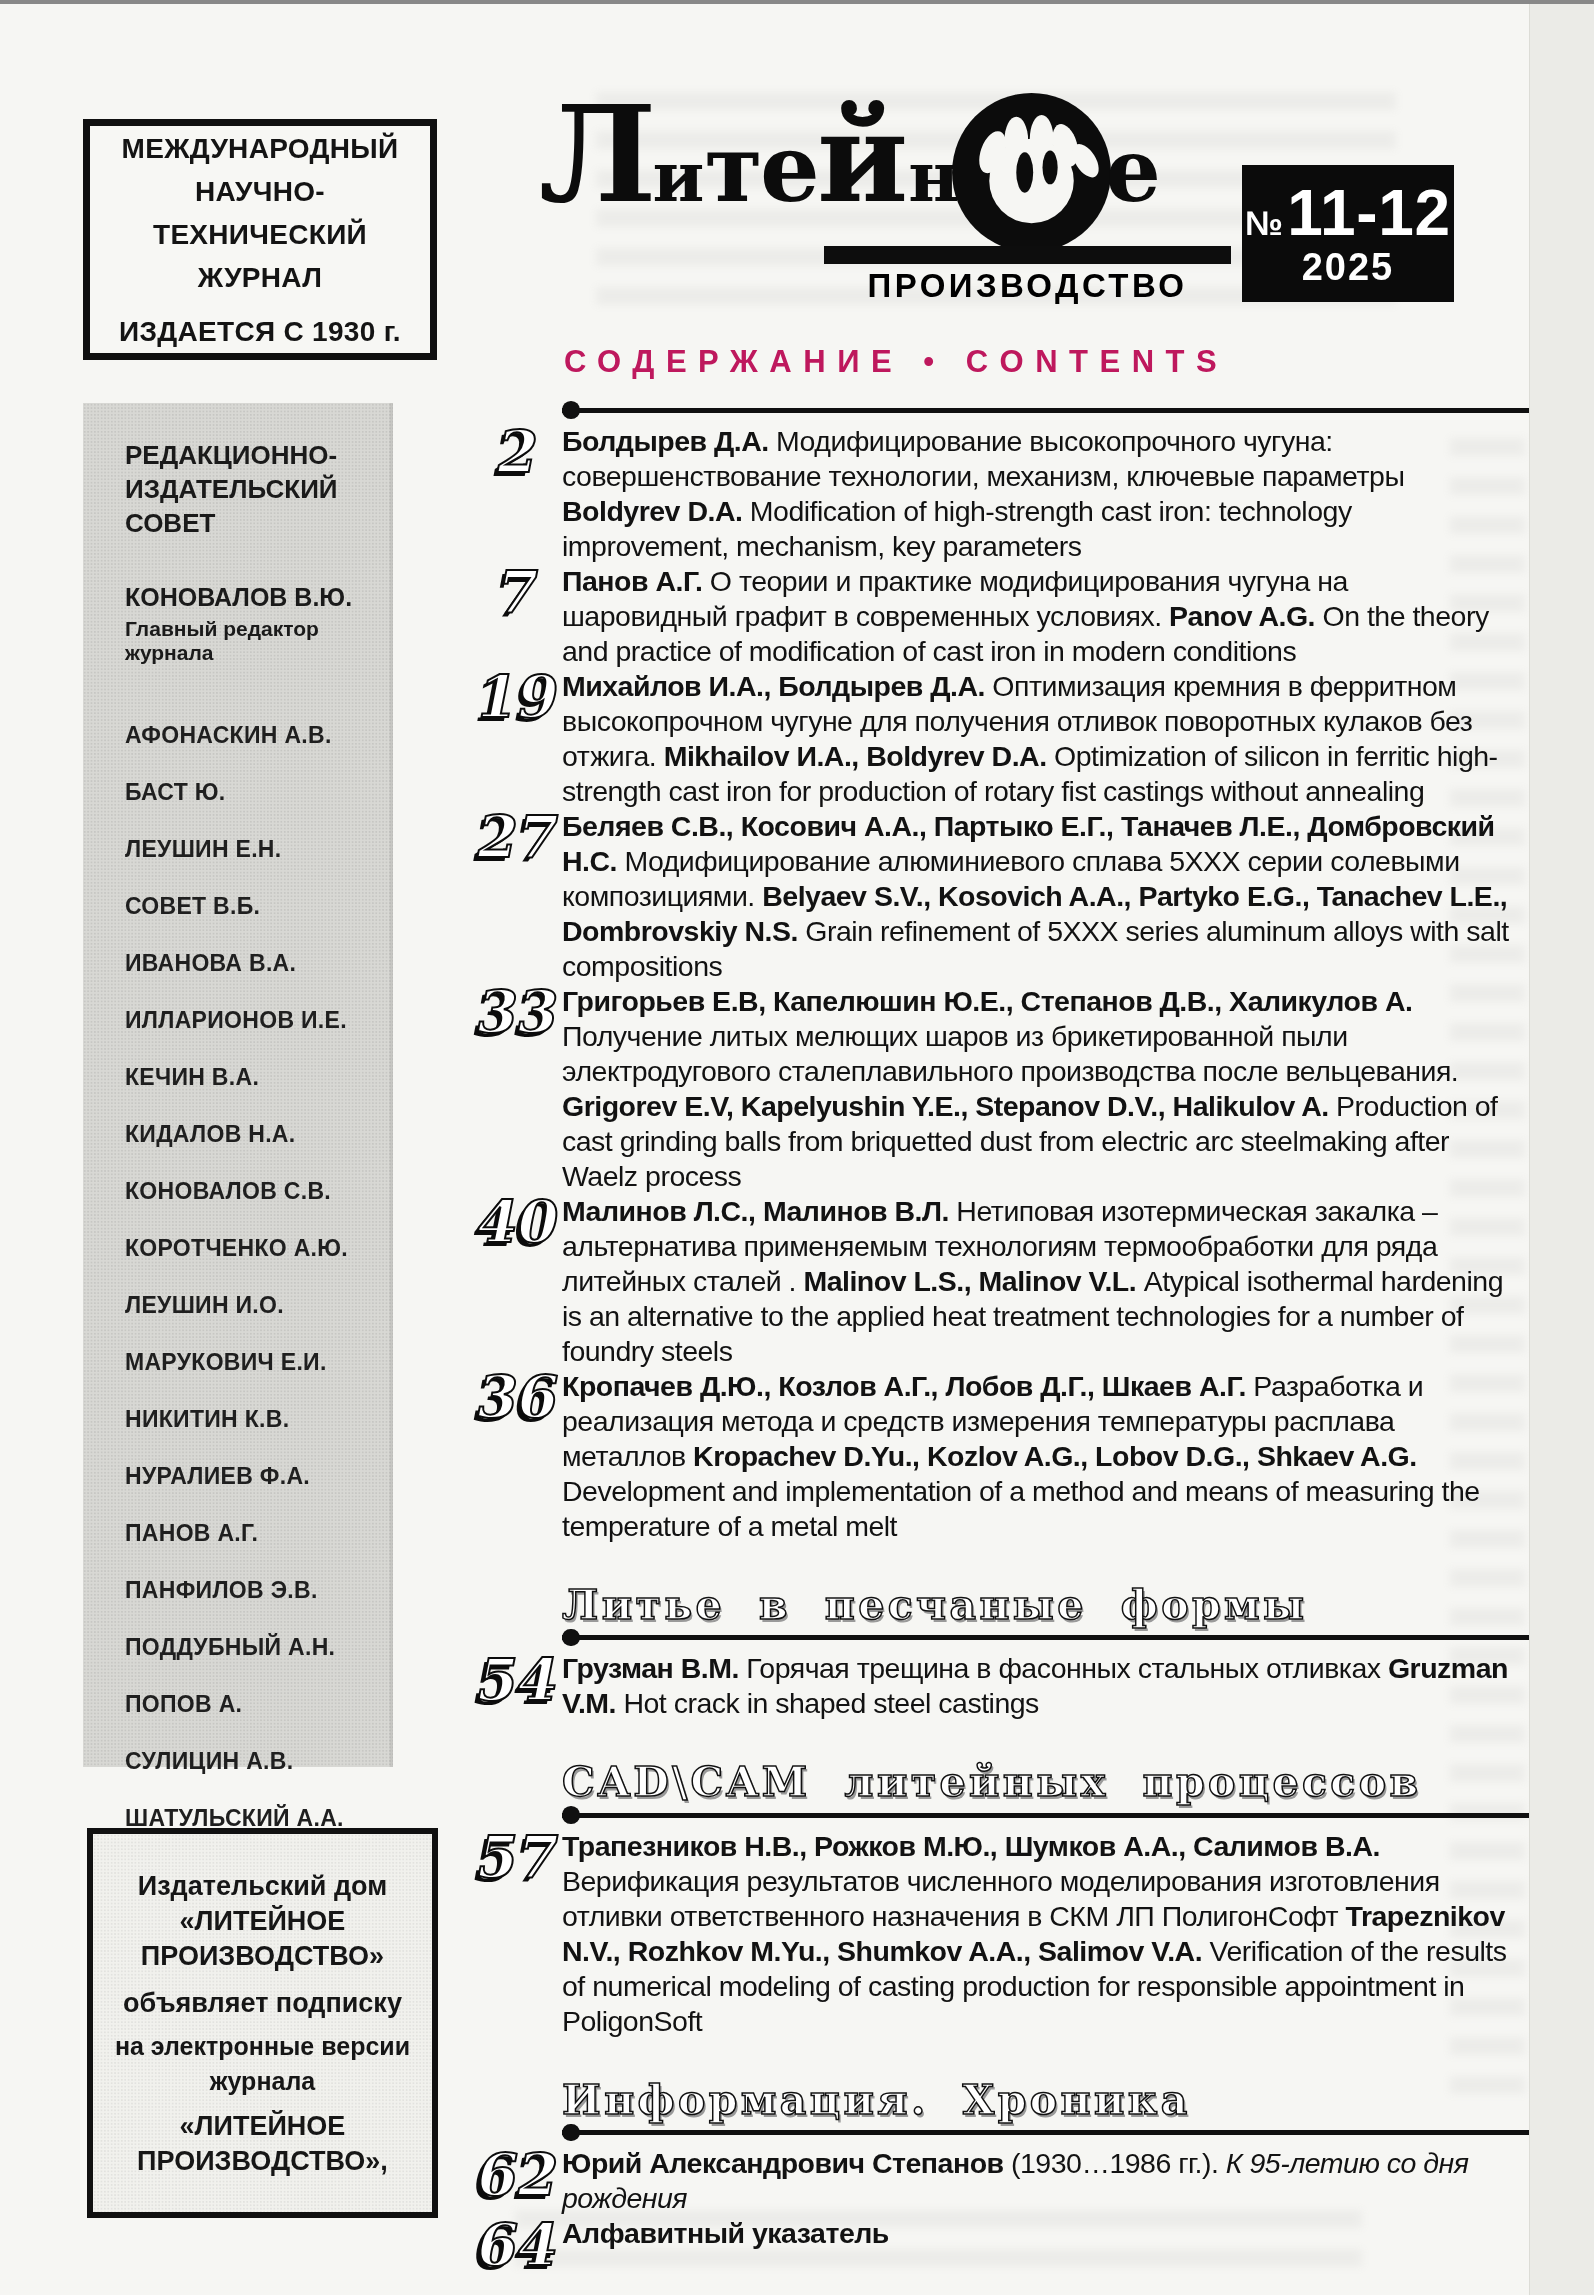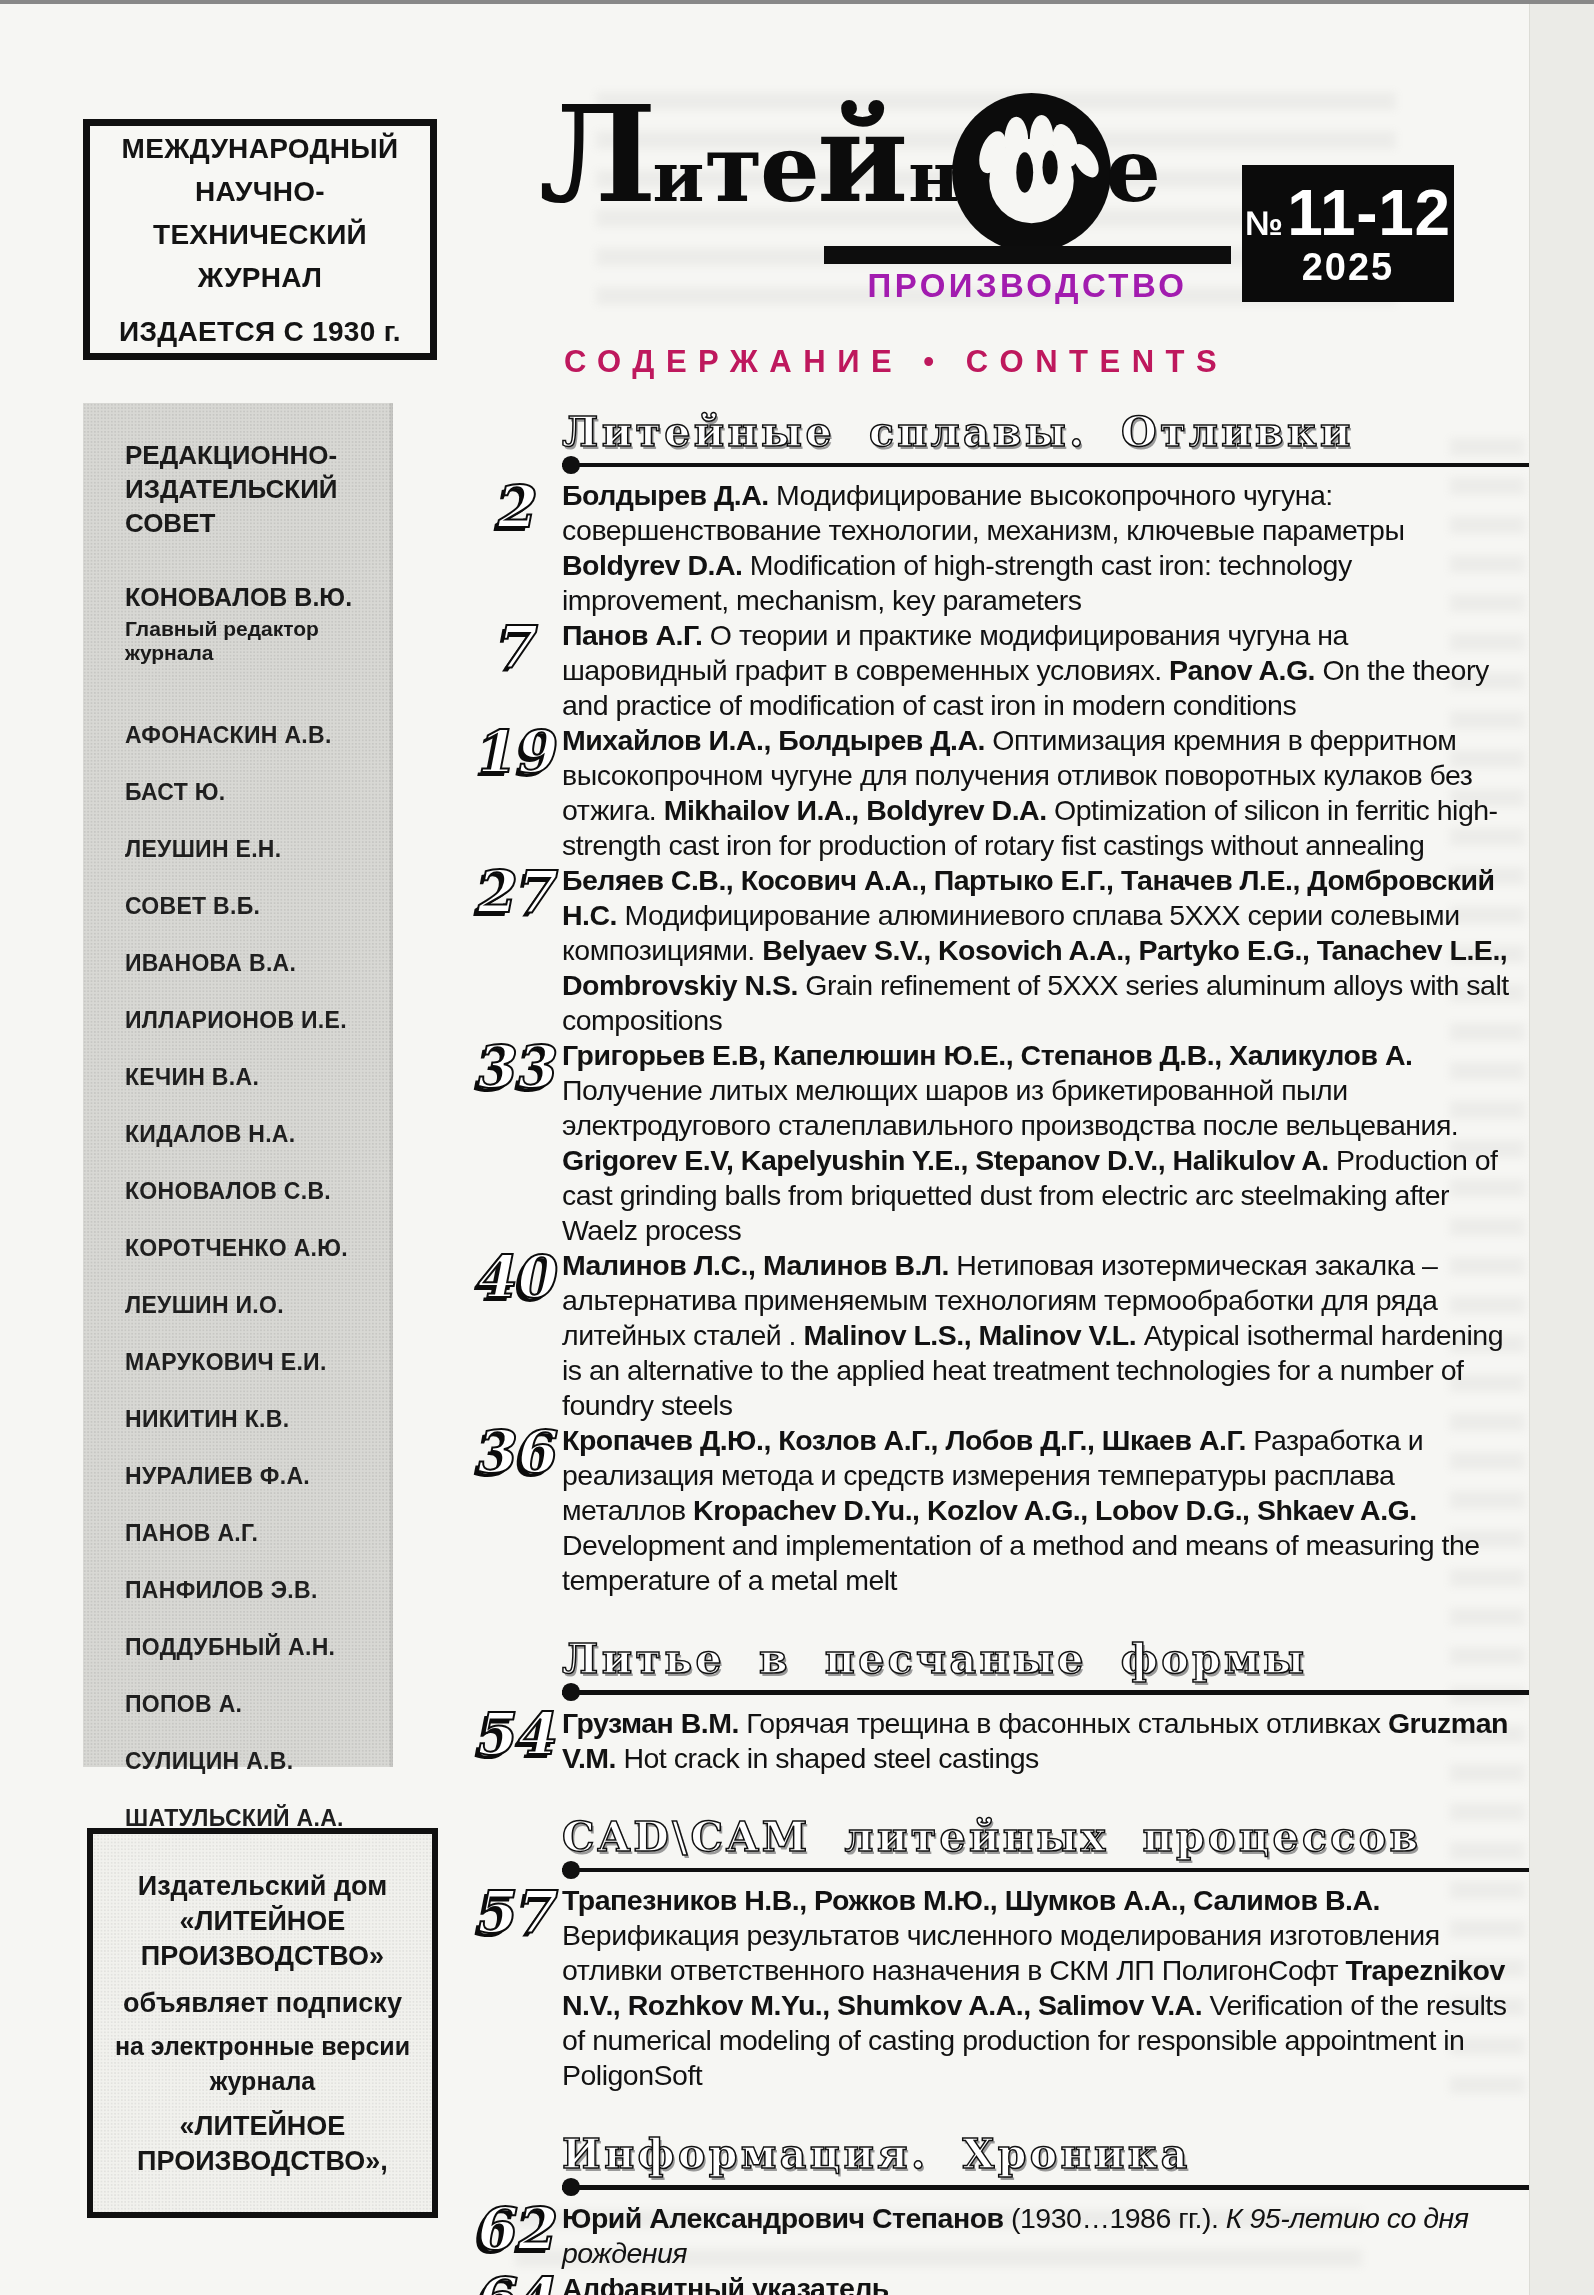--- a/index.html
+++ b/index.html
@@ -34,21 +34,21 @@
   .logo-word { position:absolute; left:0; bottom:73px; display:flex; align-items:baseline;
                font-family:"DejaVu Serif", serif; font-weight:700; color:#0c0c0c; white-space:nowrap; }
   .logo-word .l-big   { font-size:133px; line-height:1; letter-spacing:-4.1px; }
   .logo-word .l-small { font-size:70px; line-height:1; }
   .logo-word .l-mid   { font-size:94px; line-height:1; letter-spacing:-2.7px; }
   .logo-word .l-tall  { font-size:123px; line-height:1; }
   .logo-o { width:169px; height:169px; align-self:flex-end; margin:0 -11px -13.6px -12.2px; }
   .logo-word .l-end   { font-size:87px; line-height:1; }
   .logo-bar { position:absolute; left:285px; top:182px; width:407px; height:18.3px; background:#0d0d0d; }
   .logo-subtitle { position:absolute; left:285px; top:203px; width:407px; text-align:center;
-                   font-weight:700; font-size:33px; letter-spacing:3.4px; color:#a21caf; }
+                   font-weight:700; font-size:33px; letter-spacing:3.4px; color:#000000; }
 
   
   .issue-box { position:absolute; left:1242px; top:161px; width:212px; height:137px;
                background:#0b0b0b; color:#fff; display:flex; flex-direction:column;
                align-items:center; justify-content:center; z-index:3; }
   .issue-line1 { display:flex; align-items:baseline; }
   .issue-no { font-size:34px; font-weight:700; margin-right:4.1px; }
   .issue-number { font-size:64px; font-weight:800; letter-spacing:0.7px; line-height:1; }
   .issue-year { font-size:38px; font-weight:700; letter-spacing:2px; margin-top:2.7px; line-height:1; }
 
@@ -194,21 +194,20 @@
         <div class="sub-line">«ЛИТЕЙНОЕ ПРОИЗВОДСТВО»</div>
         <div class="sub-line">объявляет подписку</div>
         <div class="sub-line">на электронные версии журнала</div>
         <div class="sub-line">«ЛИТЕЙНОЕ ПРОИЗВОДСТВО»,</div>
       </div>
   </div>
 
   <main class="main">
     <div id="toc-sections">
         <section class="section">
-          <h2 class="section-title">Литейные сплавы. Отливки</h2>
           <div class="section-rule">
             <span class="dot"></span>
           </div>
           <div class="entry">
             <span class="entry-num">2</span>
             <p class="entry-text"><strong>Болдырев Д.А. </strong><span>Модифицирование высокопрочного чугуна: совершенствование технологии, механизм, ключевые параметры </span><strong>Boldyrev D.A. </strong><span>Modification of high-strength cast iron: technology improvement, mechanism, key parameters</span></p>
           </div>
           <div class="entry">
             <span class="entry-num">7</span>
             <p class="entry-text"><strong>Панов А.Г. </strong><span>О теории и практике модифицирования чугуна на шаровидный графит в современных условиях. </span><strong>Panov A.G. </strong><span>On the theory and practice of modification of cast iron in modern conditions</span></p>

